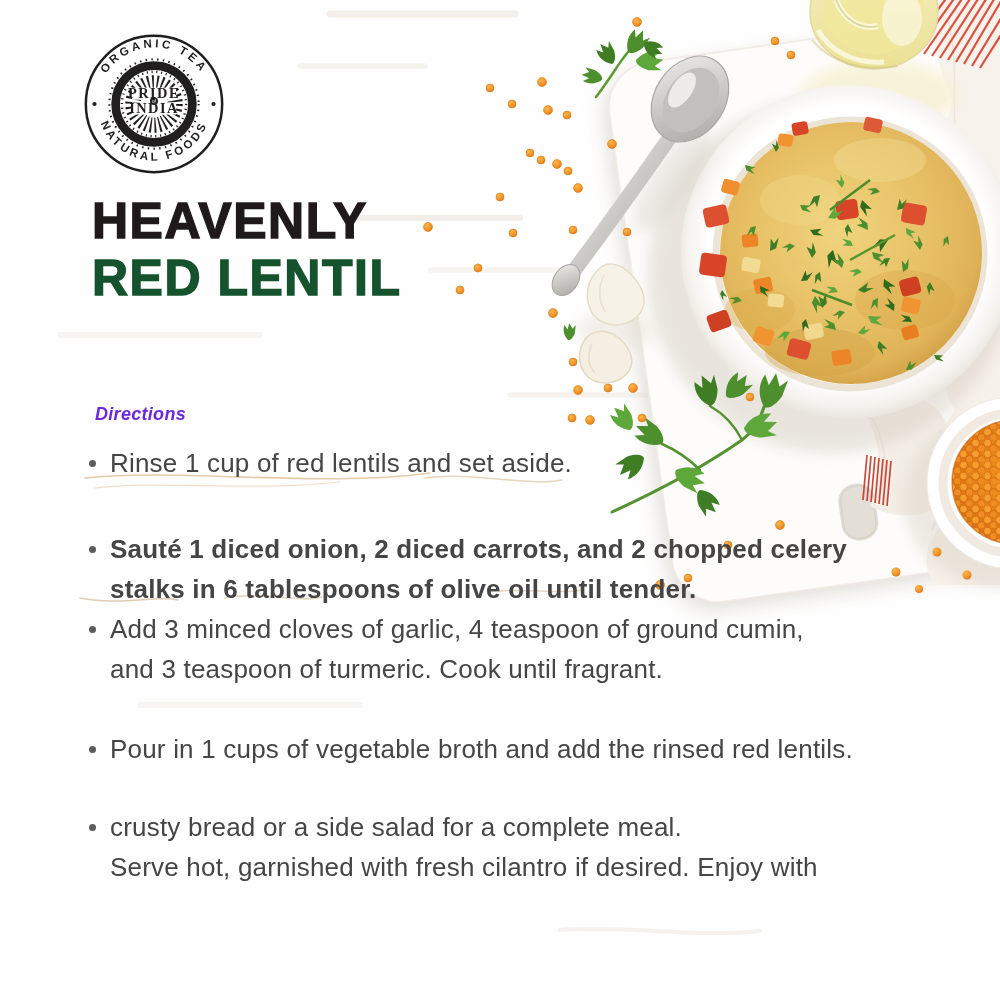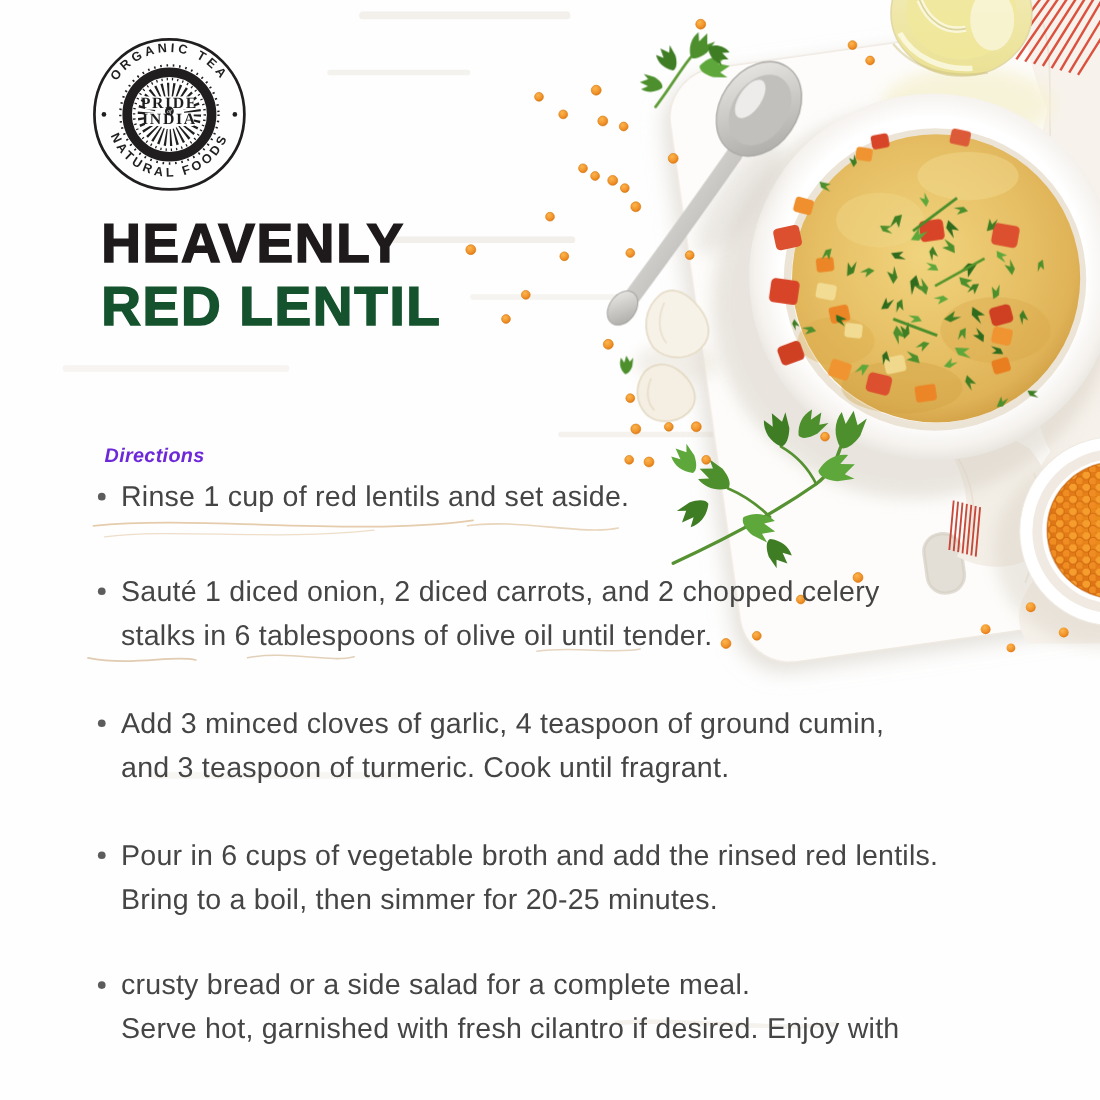--- a/index.html
+++ b/index.html
@@ -10,21 +10,21 @@
   .logo{position:absolute;left:82px;top:32px;width:144px;height:144px;}
   .title{position:absolute;left:92px;top:193px;margin:0;font-weight:bold;font-size:50px;
          line-height:57px;letter-spacing:1.5px;color:#1e1a1b;-webkit-text-stroke:1.4px currentColor;}
   .title span{display:block;}
   .title .red{color:#14532d;}
   .directions-heading{position:absolute;left:95px;top:391px;font-style:italic;font-weight:600;
          font-size:18px;color:#6d28d9;letter-spacing:.3px;margin-top:13px;}
   .steps{position:absolute;left:86px;top:431px;width:895px;margin:0;padding:0;list-style:none;
          font-size:26px;line-height:40px;color:#454545;letter-spacing:.2px;}
   .steps li{position:relative;padding-left:24px;}
-  .steps li.m1{margin-bottom:46px;} .steps li.m2{margin-bottom:40px;}
+  .steps li.m1{margin-bottom:46px;margin-top:12px;} .steps li.m2{font-weight:bold;}
   .steps li.m3{margin-bottom:40px;} .steps li.m4{margin-bottom:38px;}
   .dot{position:absolute;left:3px;top:17px;width:7px;height:7px;border-radius:50%;background:#5c5c5c;}
   .line{display:block;}
 </style>
 </head>
 <body>
 
 <div class="canvas">
 
   <svg class="photo-layer" viewBox="0 0 1000 1000" aria-hidden="true">
@@ -381,22 +381,21 @@
         <span class="line">Sauté 1 diced onion, 2 diced carrots, and 2 chopped celery</span>
         <span class="line">stalks in 6 tablespoons of olive oil until tender.</span>
       </li>
       <li class="m3">
         <span class="dot"></span>
         <span class="line">Add 3 minced cloves of garlic, 4 teaspoon of ground cumin,</span>
         <span class="line">and 3 teaspoon of turmeric. Cook until fragrant.</span>
       </li>
       <li class="m4">
         <span class="dot"></span>
-        <span class="line">Pour in 6 cups of vegetable broth and add the rinsed red lentils.</span>
-        <span class="line">Bring to a boil, then simmer for 20-25 minutes.</span>
+        <span class="line">Pour in 1 cups of vegetable broth and add the rinsed red lentils.</span>
       </li>
       <li>
         <span class="dot"></span>
         <span class="line">crusty bread or a side salad for a complete meal.</span>
         <span class="line">Serve hot, garnished with fresh cilantro if desired. Enjoy with</span>
       </li>
     </ul>
   </div>
 </div>
 

